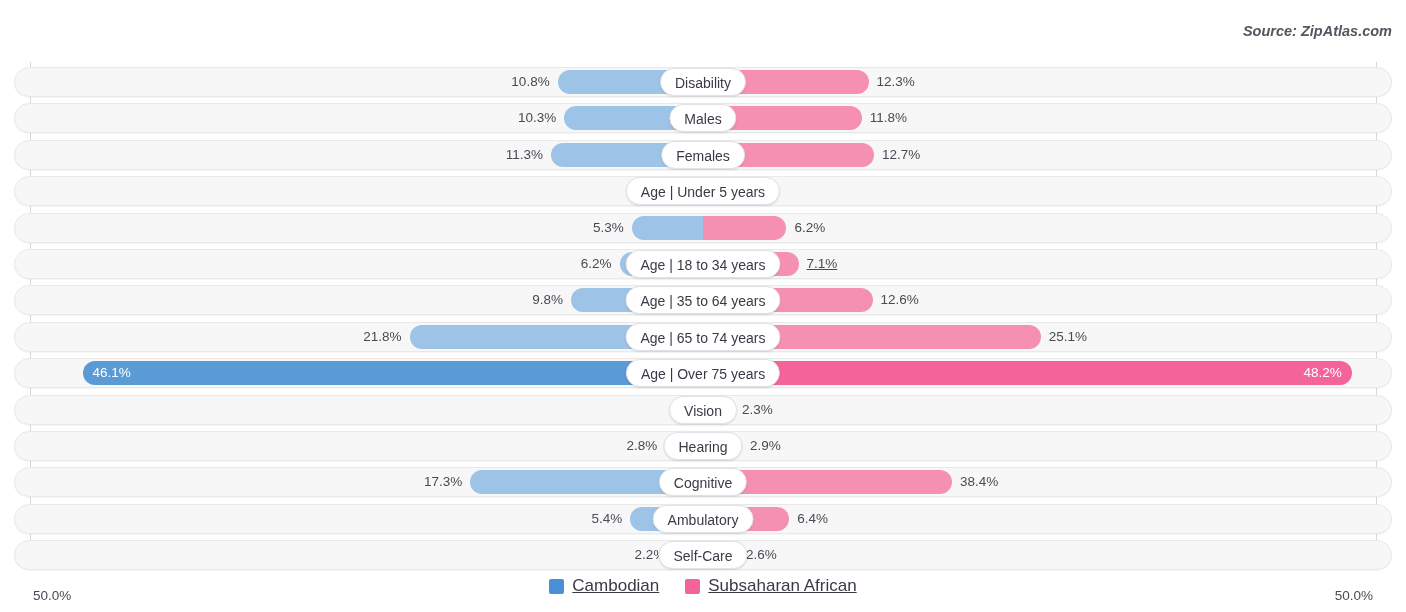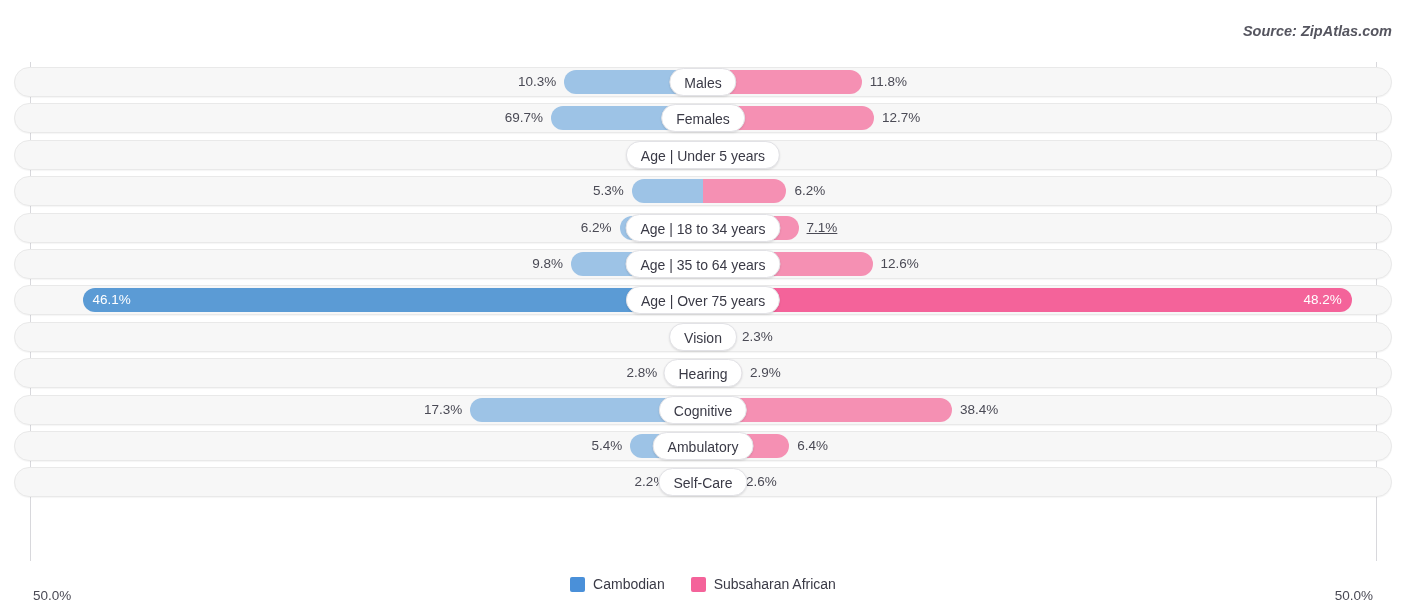--- a/index.html
+++ b/index.html
@@ -161,23 +161,24 @@
     top: 9px;
     display: flex;
     justify-content: center;
     align-items: center;
     gap: 26px;
   }
   .legend-item {
     display: flex;
     align-items: center;
     gap: 8px;
-    font-size: 14px;
+    font-size: 17px;
     color: #3a3a46;
     white-space: nowrap;
+    text-decoration: underline;
   }
   .swatch {
     width: 15px;
     height: 15px;
     border-radius: 2px;
     display: inline-block;
   }
 </style>
 </head>
 <body>
@@ -185,31 +186,39 @@
 <div class="header">
   <div class="source">Source: ZipAtlas.com</div>
 </div>
 
 <div class="plot">
   <div class="axis-line axis-left"></div>
   <div class="axis-line axis-right"></div>
   <div class="rows" id="rows">
       <div class="row">
         <div class="track"></div>
+        <div class="bar bar-left" style="width: 145.368px; border-top-left-radius: 12px; border-bottom-left-radius: 12px;"></div>
+        <div class="bar bar-right" style="width: 165.558px;"></div>
+        <div class="val val-left" style="right: 856.368px;">10.8%</div>
+        <div class="val val-right" style="left: 876.558px;">12.3%</div>
+        <div class="pill">Disability</div>
+      </div>
+      <div class="row">
+        <div class="track"></div>
         <div class="bar bar-left" style="width: 138.638px; border-top-left-radius: 12px; border-bottom-left-radius: 12px;"></div>
         <div class="bar bar-right" style="width: 158.828px;"></div>
         <div class="val val-left" style="right: 849.638px;">10.3%</div>
         <div class="val val-right" style="left: 869.828px;">11.8%</div>
         <div class="pill">Males</div>
       </div>
       <div class="row">
         <div class="track"></div>
         <div class="bar bar-left" style="width: 152.098px; border-top-left-radius: 12px; border-bottom-left-radius: 12px;"></div>
         <div class="bar bar-right" style="width: 170.942px;"></div>
-        <div class="val val-left" style="right: 863.098px;">69.7%</div>
+        <div class="val val-left" style="right: 863.098px;">11.3%</div>
         <div class="val val-right" style="left: 881.942px;">12.7%</div>
         <div class="pill">Females</div>
       </div>
       <div class="row">
         <div class="track"></div>
         <div class="bar bar-left" style="width: 16.152px; border-top-left-radius: 12px; border-bottom-left-radius: 12px;"></div>
         <div class="bar bar-right" style="width: 17.498px;"></div>
         <div class="val val-left" style="right: 727.152px;">1.2%</div>
         <div class="val val-right" style="left: 728.498px;">1.3%</div>
         <div class="pill">Age | Under 5 years</div>
@@ -229,20 +238,28 @@
         <div class="val val-right" style="left: 806.566px; text-decoration: underline;">7.1%</div>
         <div class="pill">Age | 18 to 34 years</div>
       </div>
       <div class="row">
         <div class="track"></div>
         <div class="bar bar-left" style="width: 131.908px; border-top-left-radius: 12px; border-bottom-left-radius: 12px;"></div>
         <div class="bar bar-right" style="width: 169.596px;"></div>
         <div class="val val-left" style="right: 842.908px;">9.8%</div>
         <div class="val val-right" style="left: 880.596px;">12.6%</div>
         <div class="pill">Age | 35 to 64 years</div>
+      </div>
+      <div class="row">
+        <div class="track"></div>
+        <div class="bar bar-left" style="width: 293.428px; border-top-left-radius: 12px; border-bottom-left-radius: 12px;"></div>
+        <div class="bar bar-right" style="width: 337.846px;"></div>
+        <div class="val val-left" style="right: 1004.43px;">21.8%</div>
+        <div class="val val-right" style="left: 1048.85px;">25.1%</div>
+        <div class="pill">Age | 65 to 74 years</div>
       </div>
       <div class="row highlight">
         <div class="track"></div>
         <div class="bar bar-left" style="width: 620.506px; border-top-left-radius: 12px; border-bottom-left-radius: 12px;"></div>
         <div class="bar bar-right" style="width: 648.772px;"></div>
         <div class="val val-left" style="left: 92.494px; text-align: left;">46.1%</div>
         <div class="val val-right" style="right: 64.228px; text-align: left;">48.2%</div>
         <div class="pill">Age | Over 75 years</div>
       </div>
       <div class="row">

